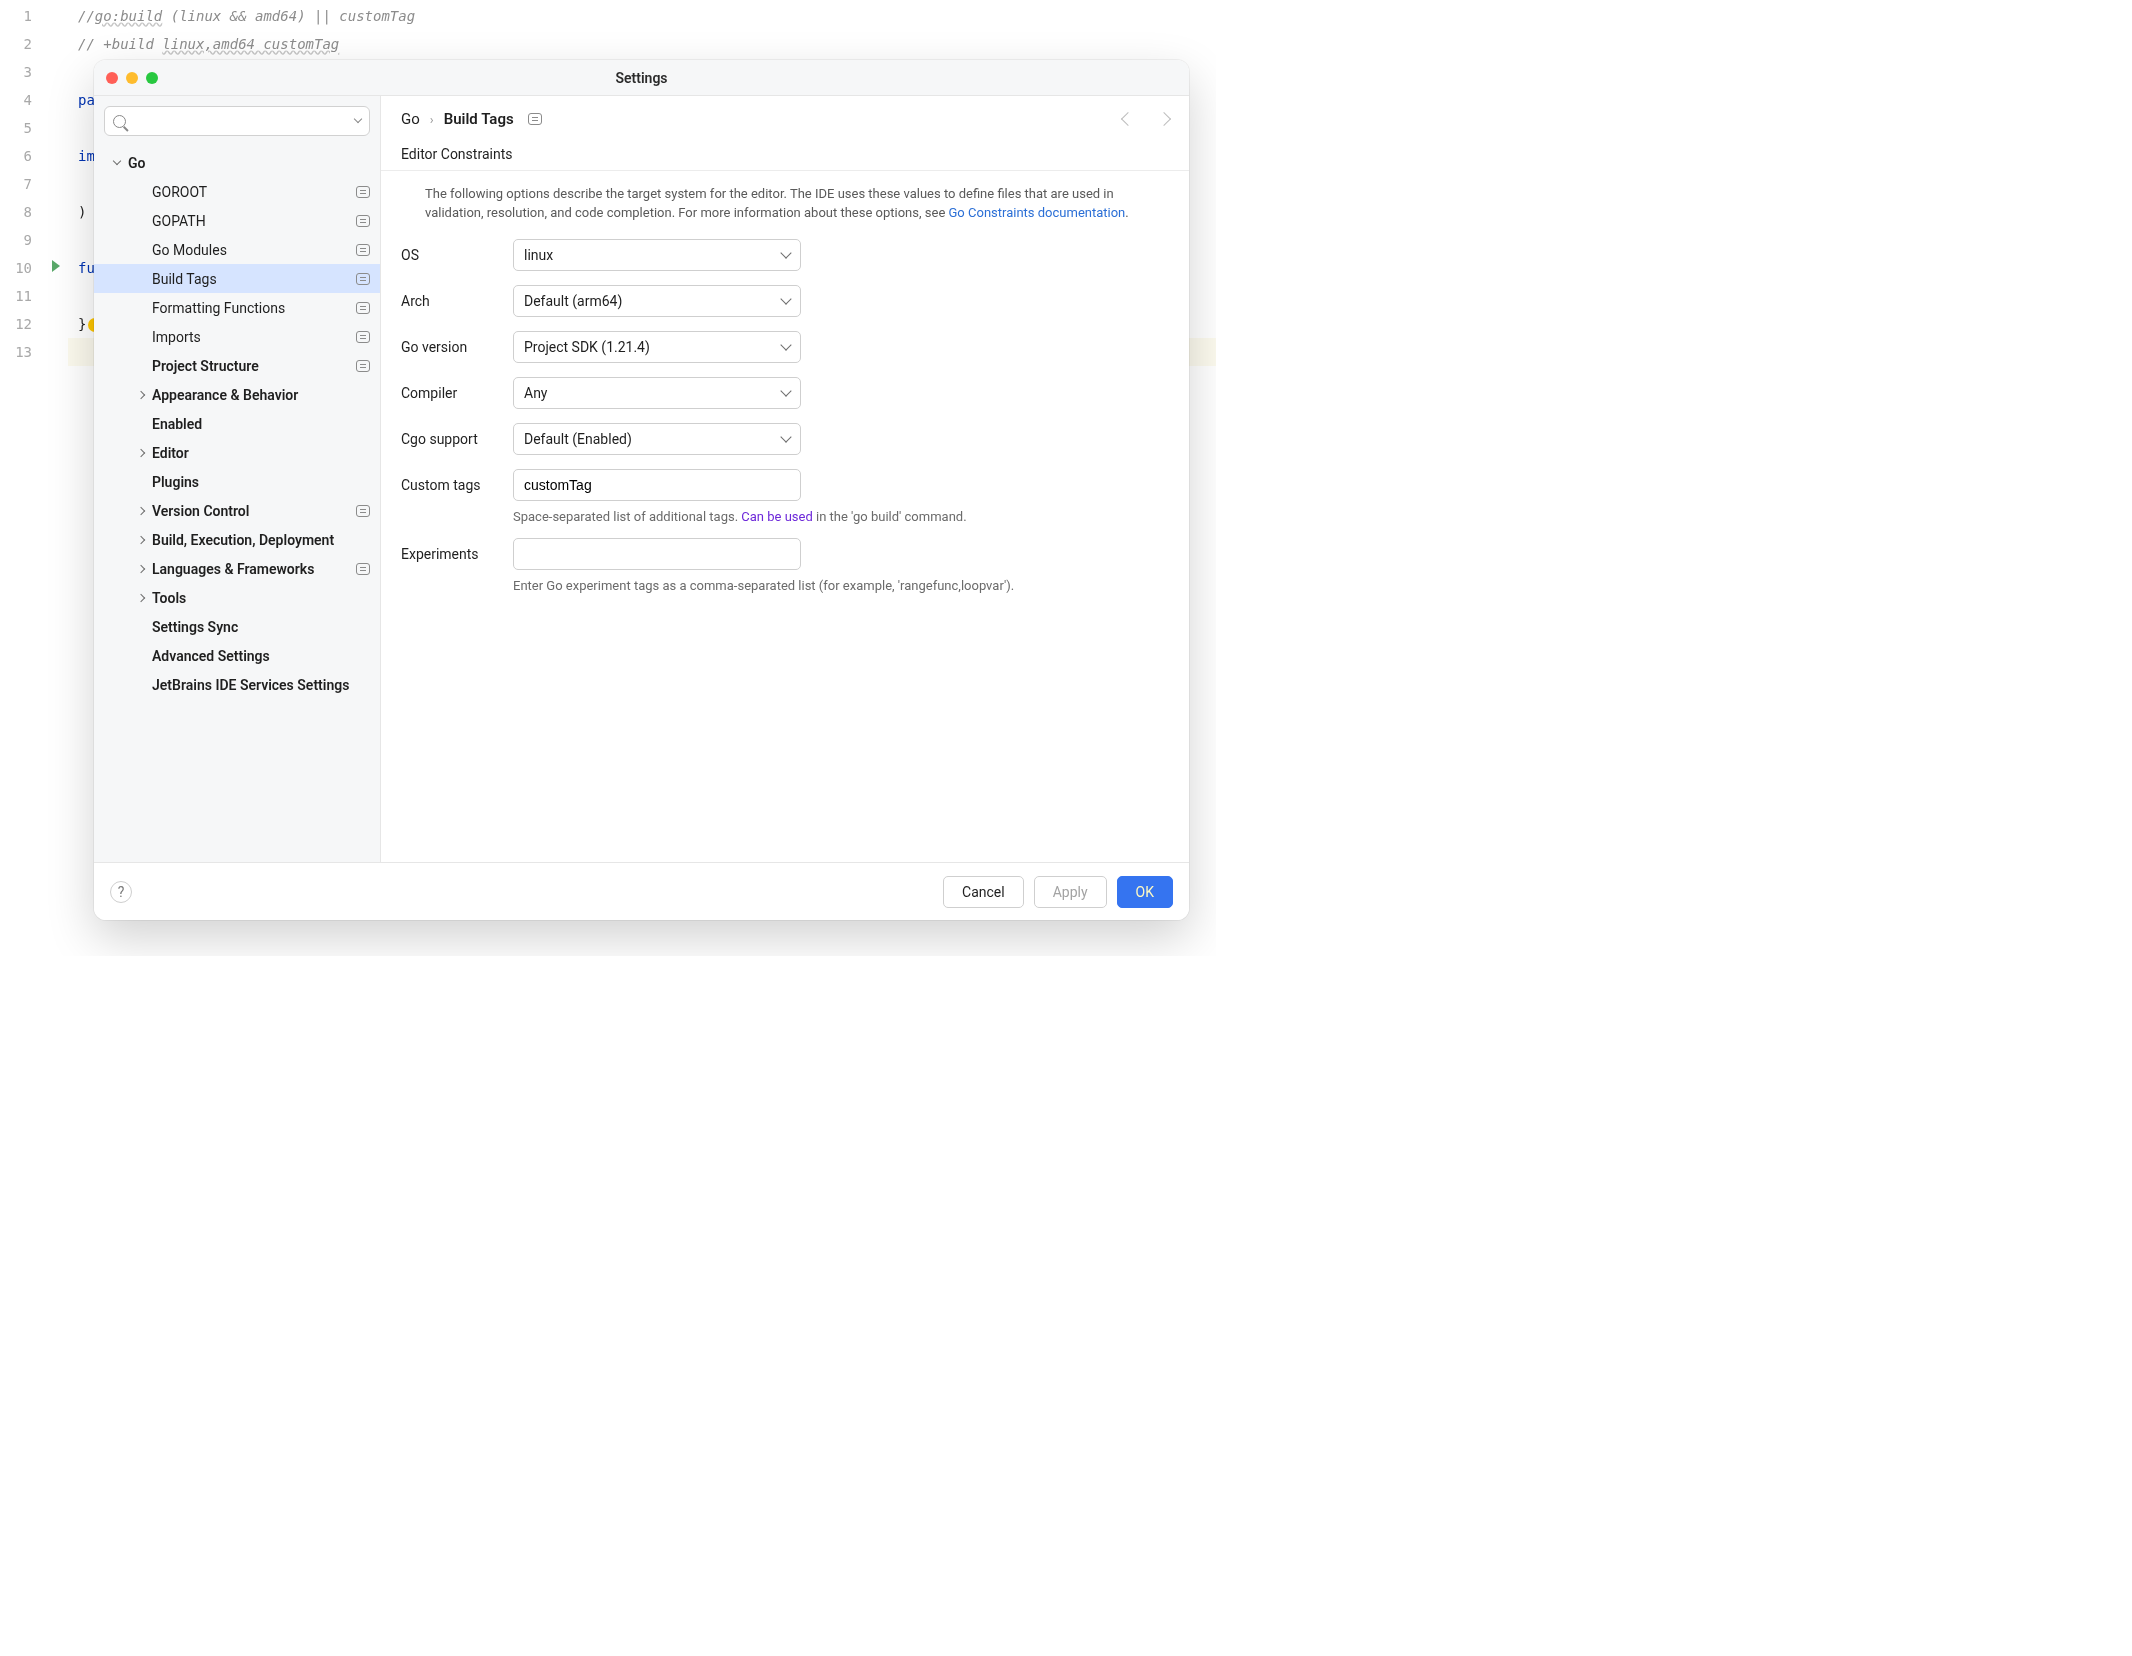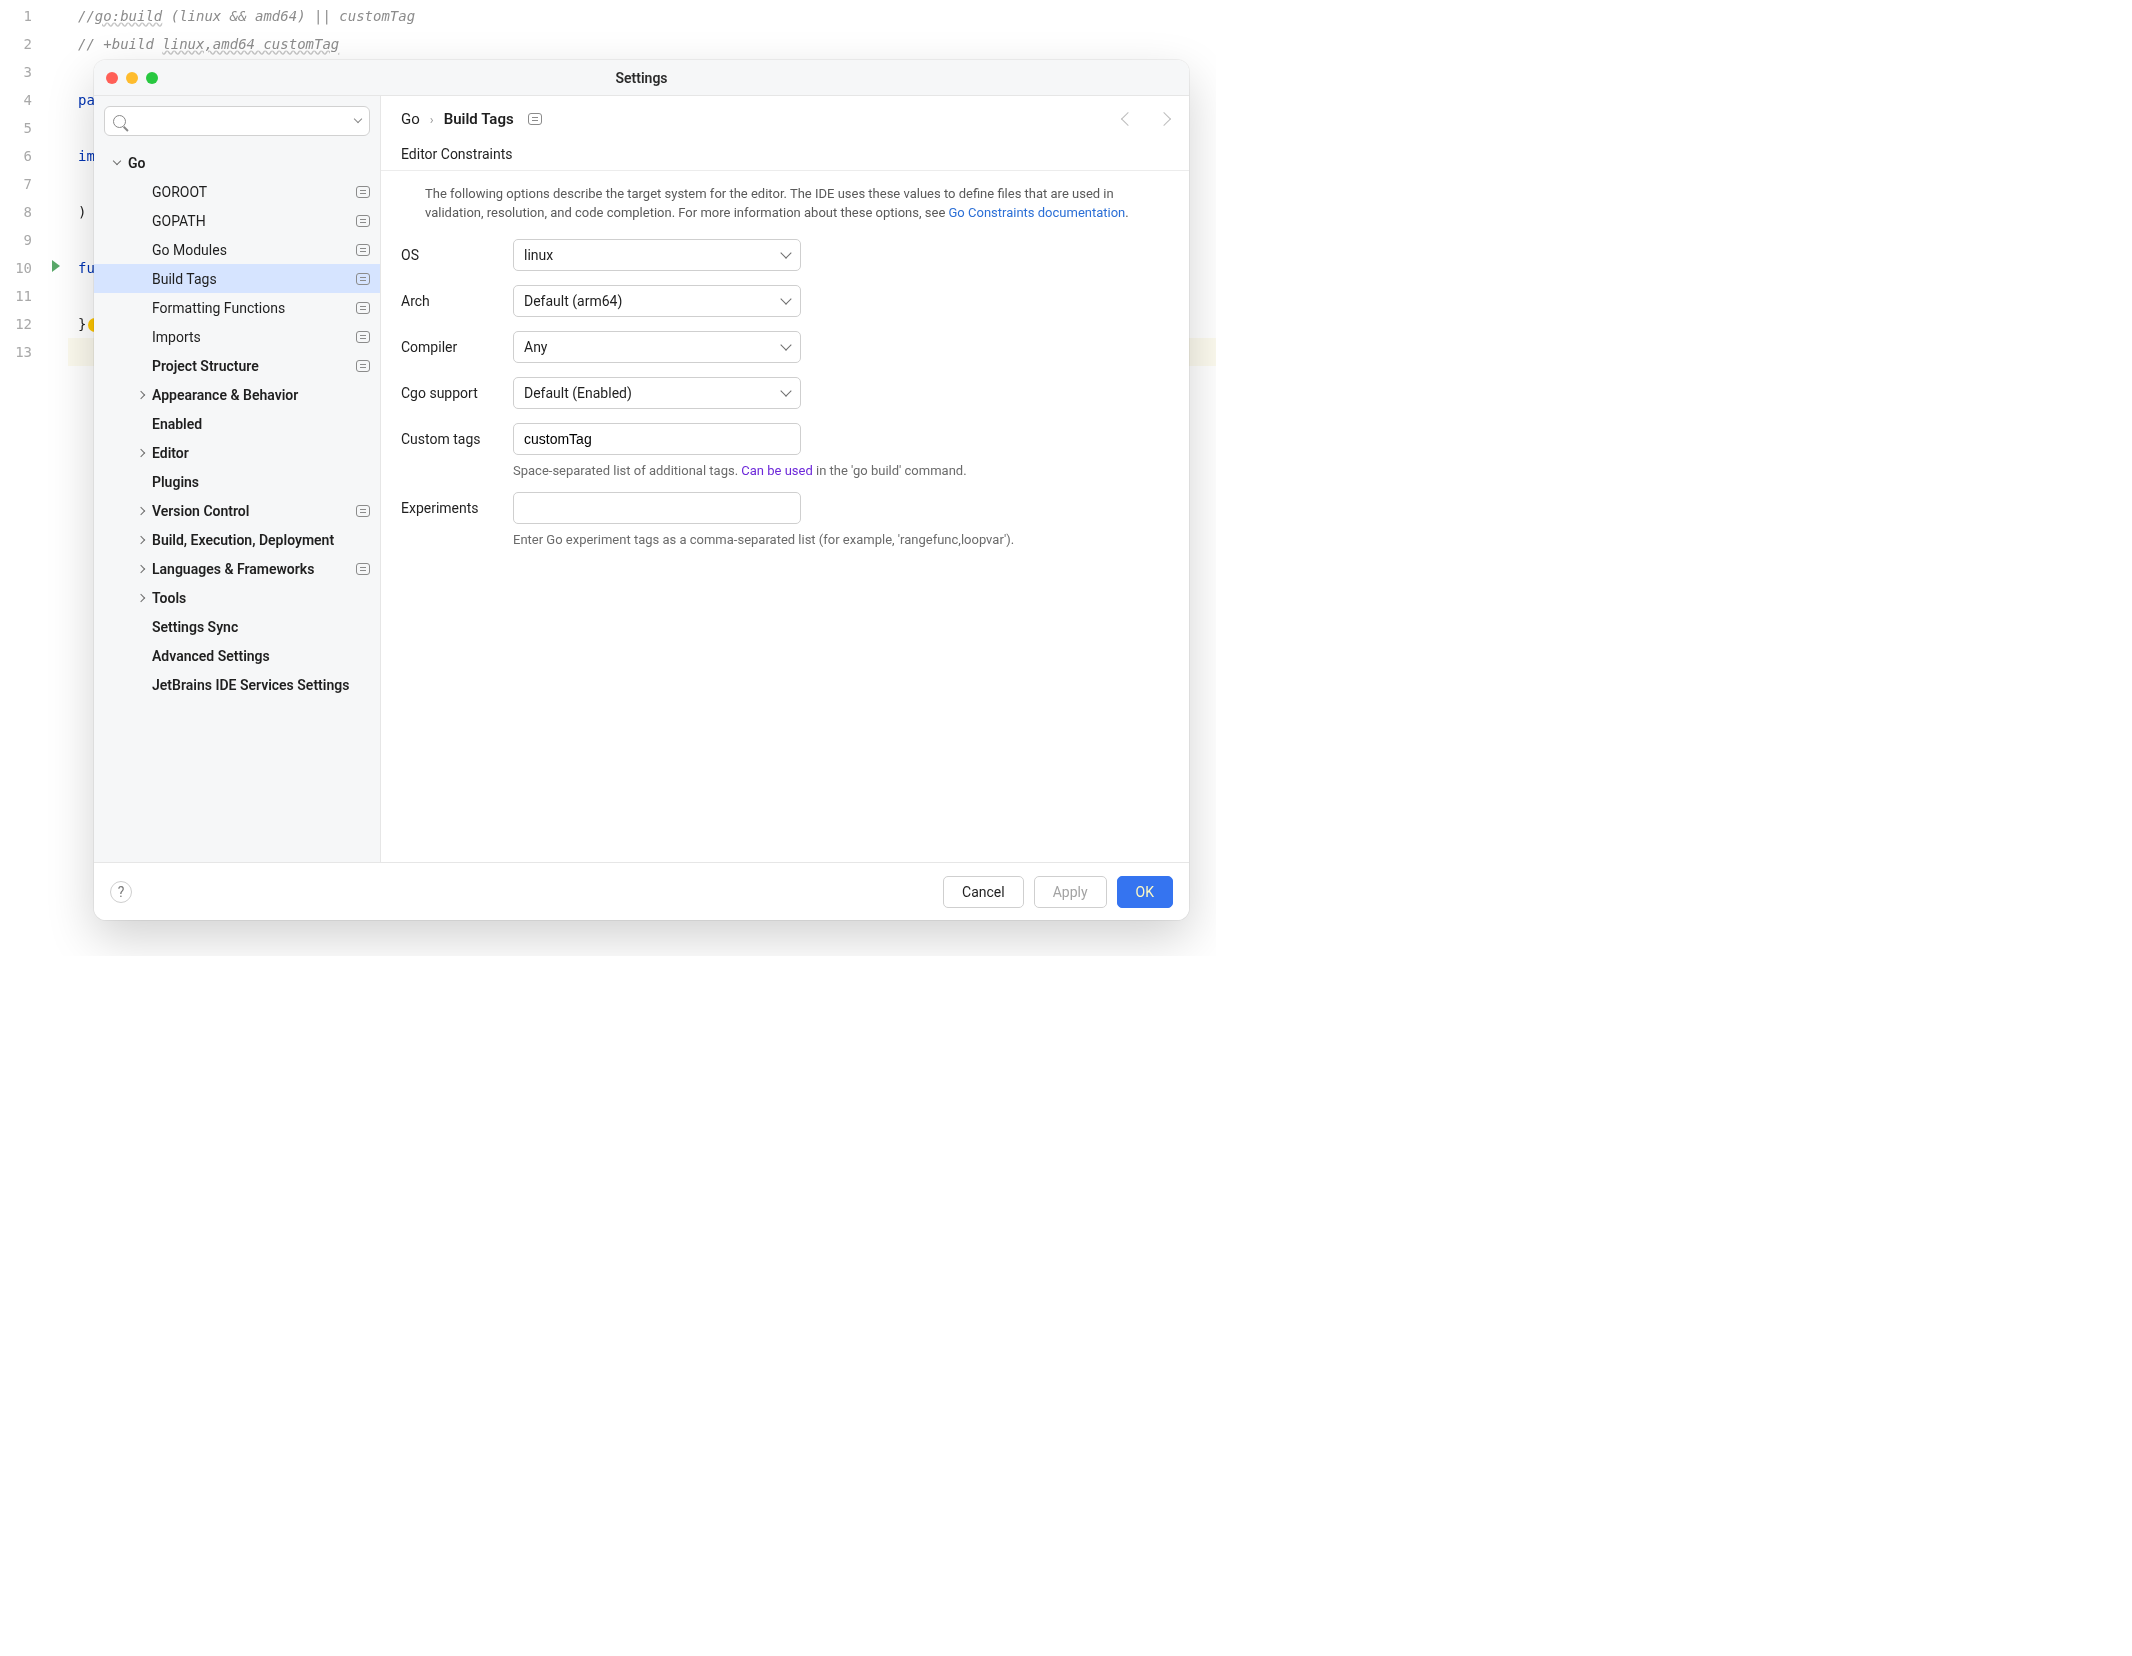--- a/index.html
+++ b/index.html
@@ -352,20 +352,27 @@
           </div>
         </div>
         <div class="form-row">
           <div class="flabel">Arch</div>
           <div class="select">
             <span class="val">Default (arm64)</span>
             <span class="dd"></span>
           </div>
         </div>
         <div class="form-row">
+          <div class="flabel">Go version</div>
+          <div class="select">
+            <span class="val">Project SDK (1.21.4)</span>
+            <span class="dd"></span>
+          </div>
+        </div>
+        <div class="form-row">
           <div class="flabel">Compiler</div>
           <div class="select">
             <span class="val">Any</span>
             <span class="dd"></span>
           </div>
         </div>
         <div class="form-row">
           <div class="flabel">Cgo support</div>
           <div class="select">
             <span class="val">Default (Enabled)</span>

